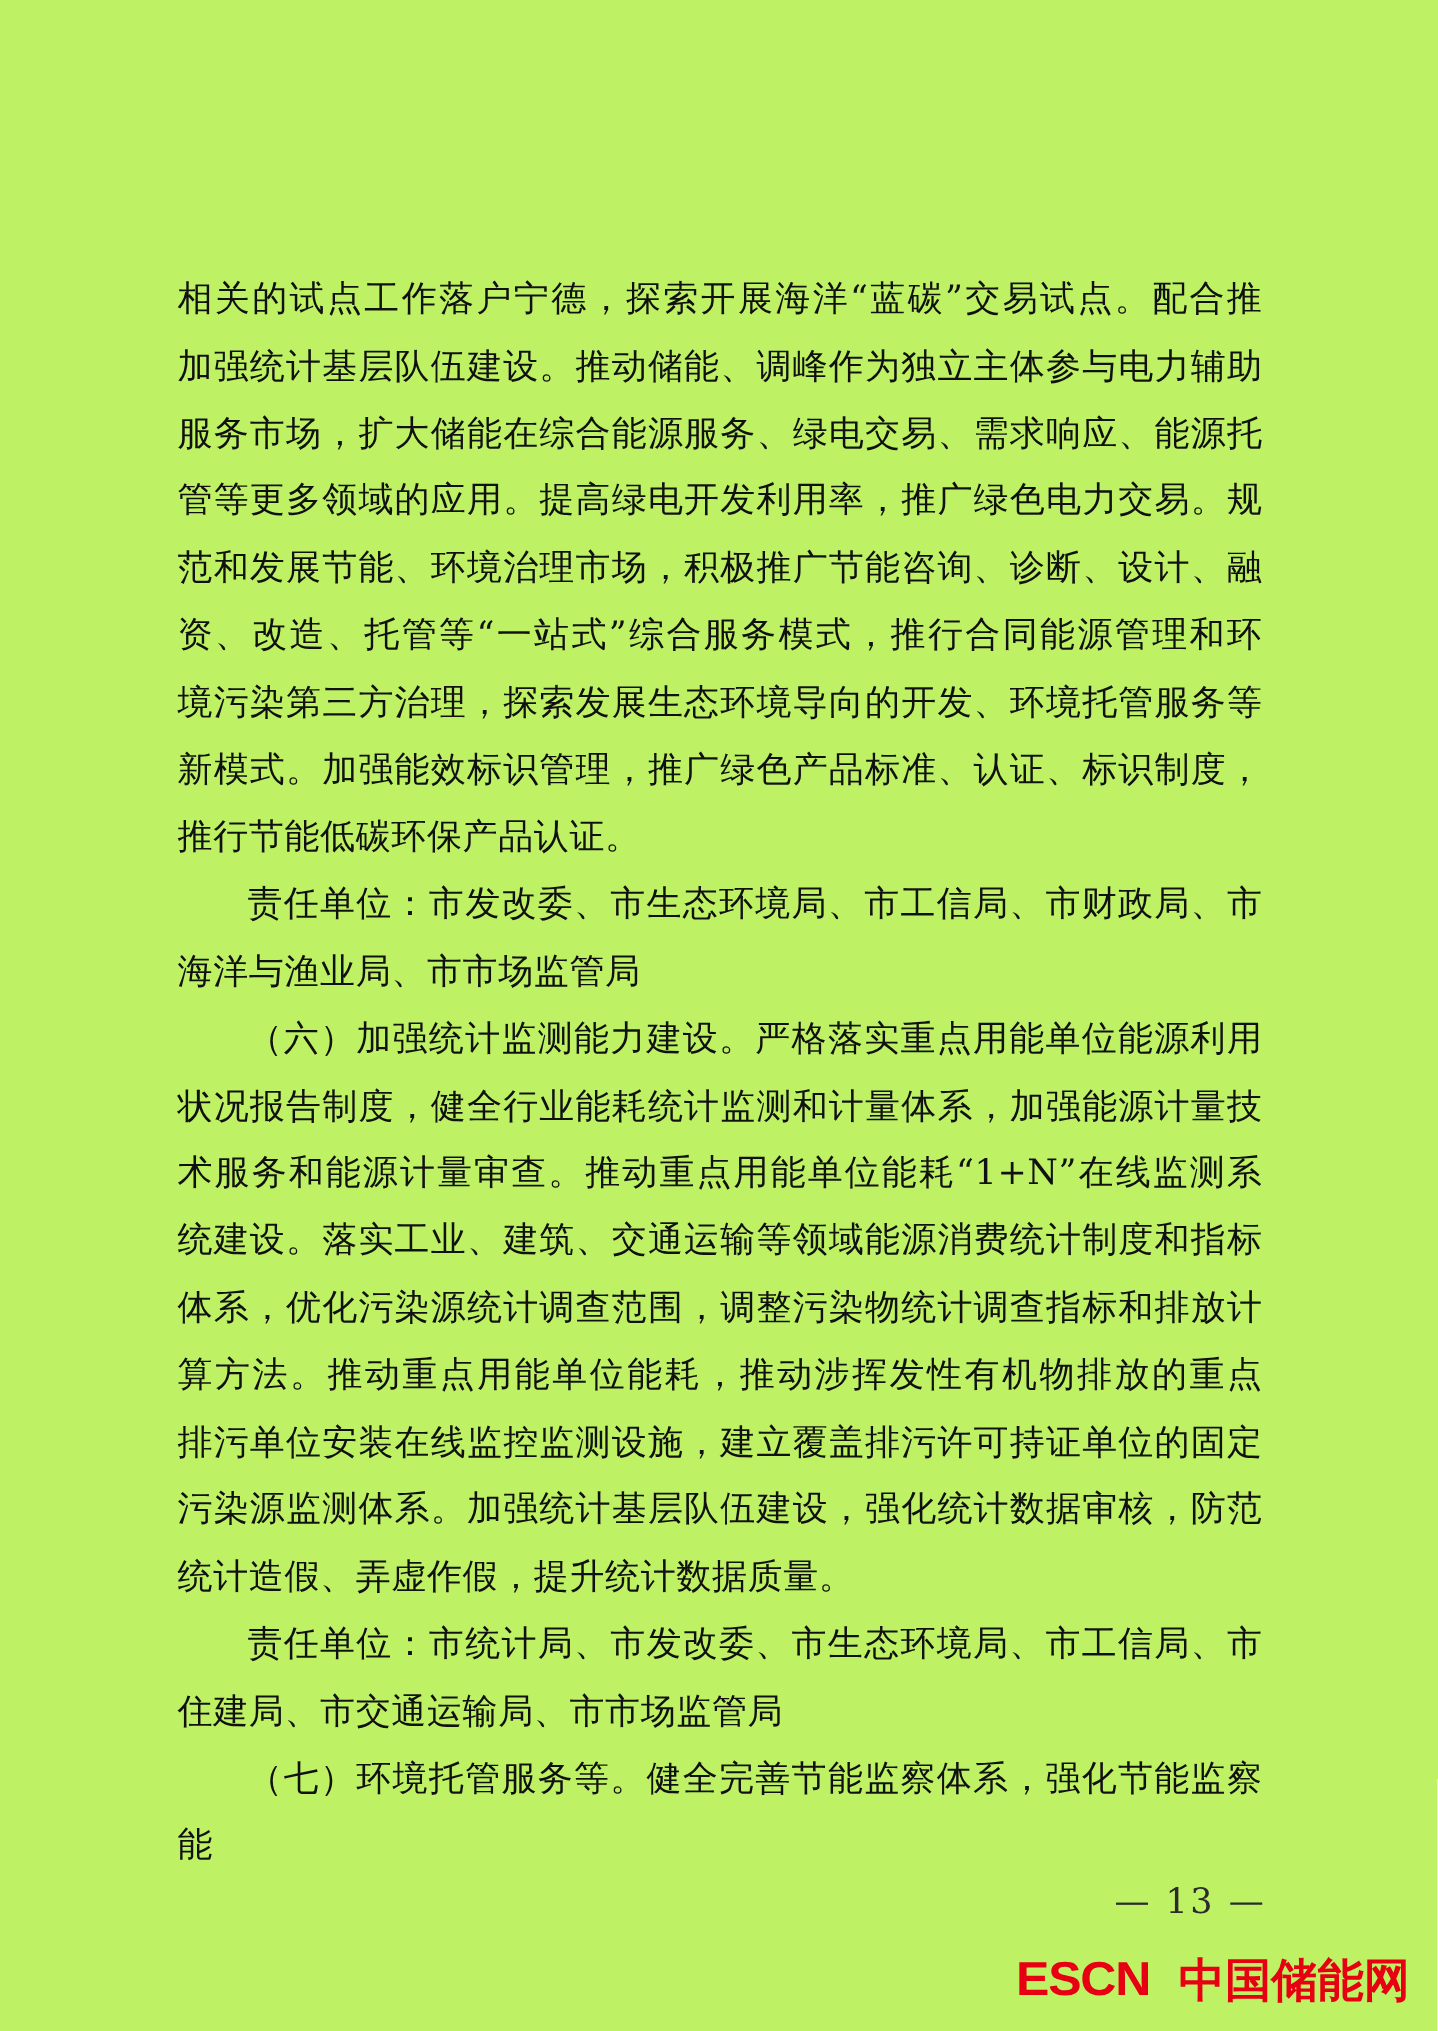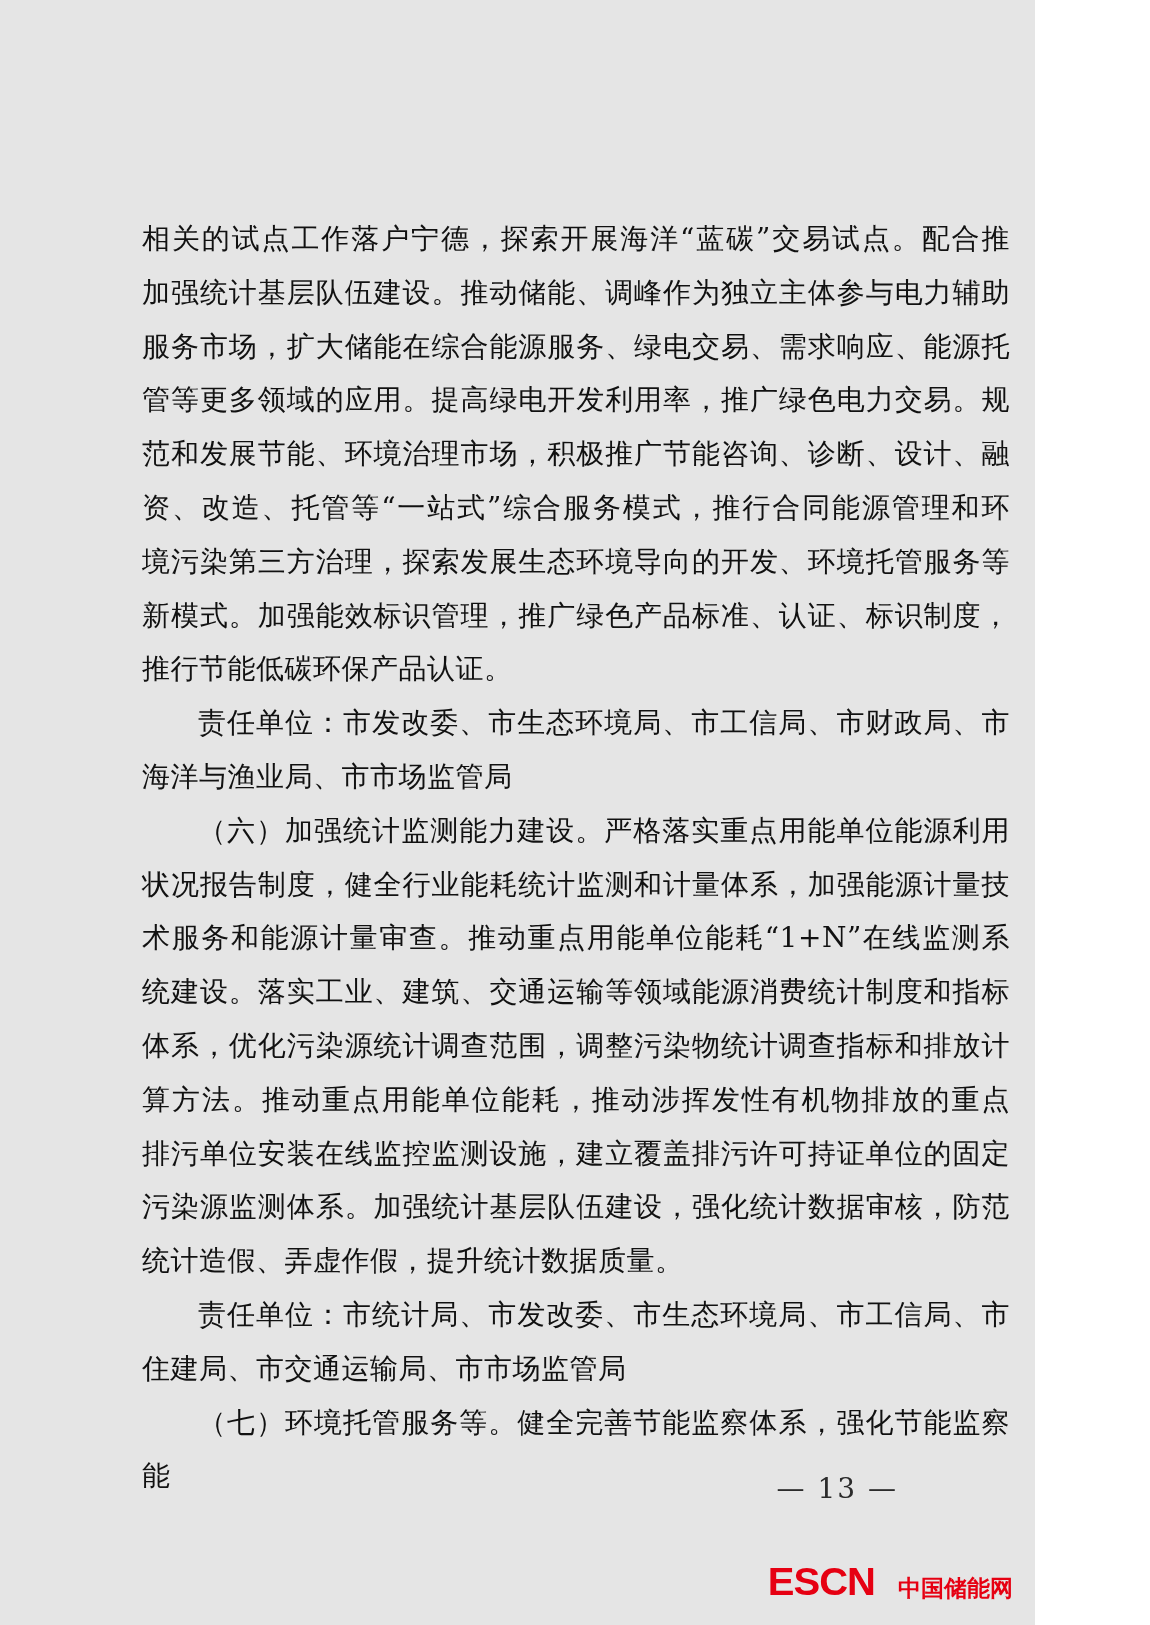--- a/index.html
+++ b/index.html
@@ -5,26 +5,25 @@
   html, body {
     margin: 0;
     padding: 0;
     width: 1150px;
     height: 1625px;
     background: #ffffff;
     overflow: hidden;
   }
   .page {
     position: relative;
-    width: 1024px;
+    width: 1150px;
     height: 1625px;
-    background: #e5e5e5;
+    background: #bef264;
     font-family: "DejaVu Serif", "Liberation Serif", serif;
     color: #111111;
-    padding-left: 11px;
   }
   .body-text {
     position: absolute;
     left: 142px;
     top: 212px;
     width: 868px;
   }
   .line {
     height: 53.8px;
     line-height: 53.8px;
@@ -40,21 +39,21 @@
     text-align-last: left;
   }
   .line.ind {
     text-indent: 2em;
   }
   .b {
     font-weight: 400;
   }
   .footer-pagenum {
     position: absolute;
-    top: 1472px;
+    top: 1504px;
     right: 137px;
     font-size: 28px;
     color: #2b2b2b;
     letter-spacing: 2px;
     font-family: "DejaVu Serif", "Liberation Serif", serif;
   }
   .logo {
     position: absolute;
     top: 1560px;
     right: 22px;
@@ -65,21 +64,21 @@
     white-space: nowrap;
   }
   .logo .en {
     font-family: "Liberation Sans", "DejaVu Sans", sans-serif;
     font-size: 40px;
     letter-spacing: -1px;
     transform: scaleY(0.95);
   }
   .logo .cn {
     font-family: "DejaVu Sans", "Liberation Sans", sans-serif;
-    font-size: 23px;
+    font-size: 37px;
   }
 </style>
 </head>
 <body>
 
 <div class="page">
 
   <div class="body-text">
     <div class="line">相关的试点工作落户宁德，探索开展海洋“蓝碳”交易试点。配合推</div>
     <div class="line">加强统计基层队伍建设。推动储能、调峰作为独立主体参与电力辅助</div>

